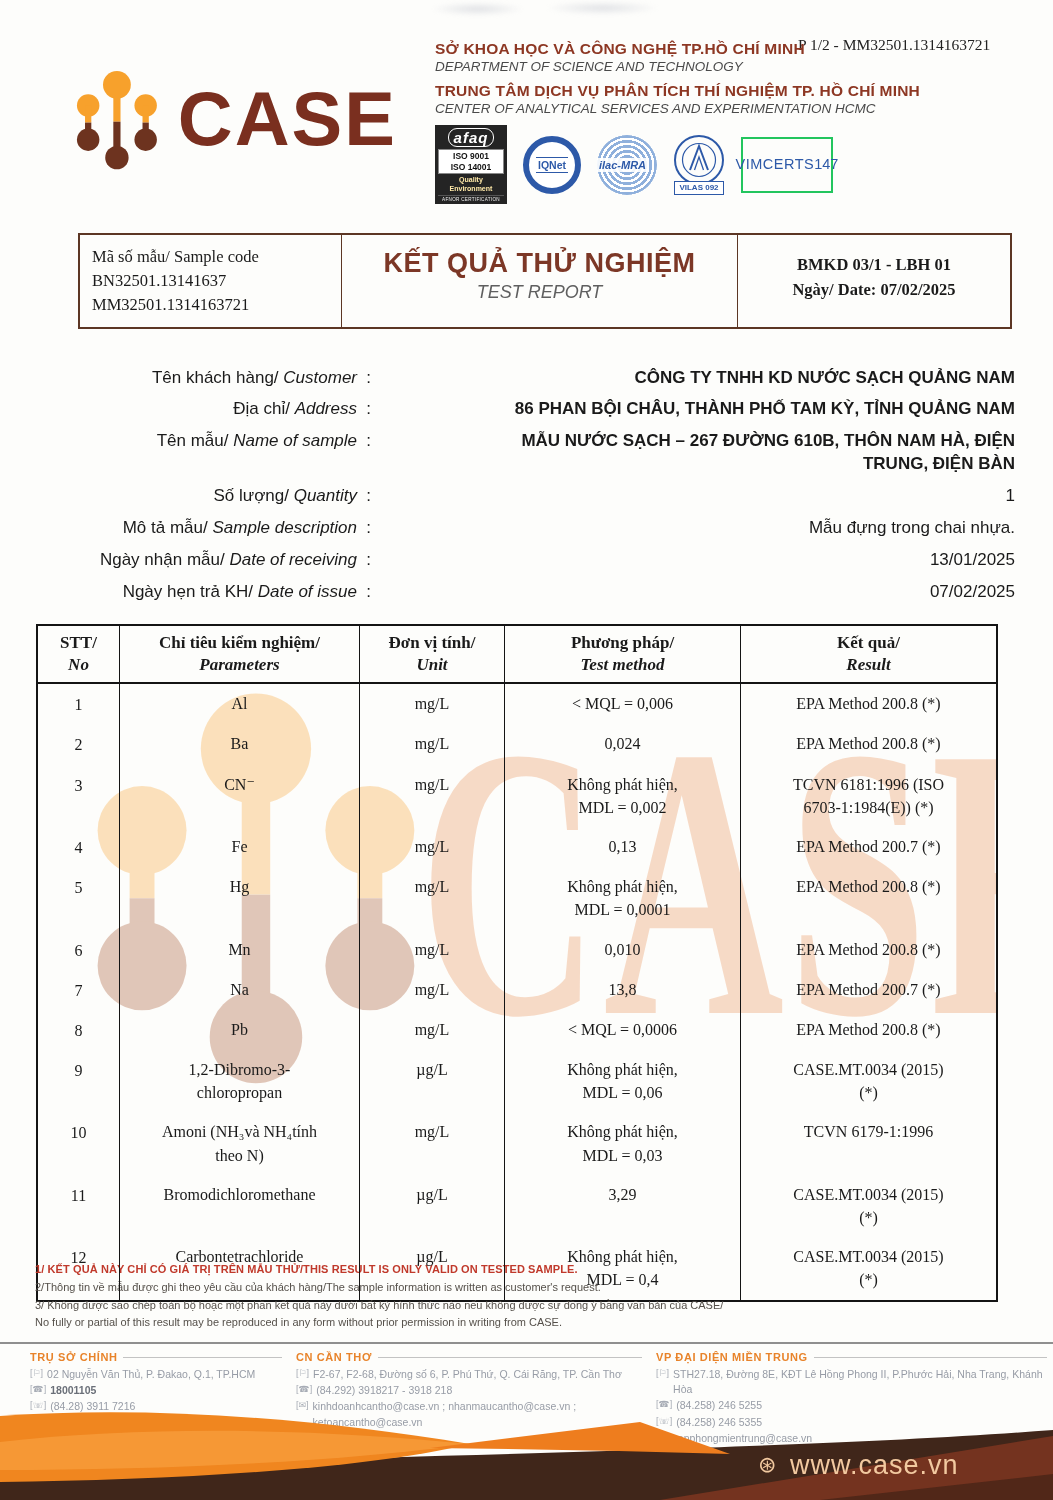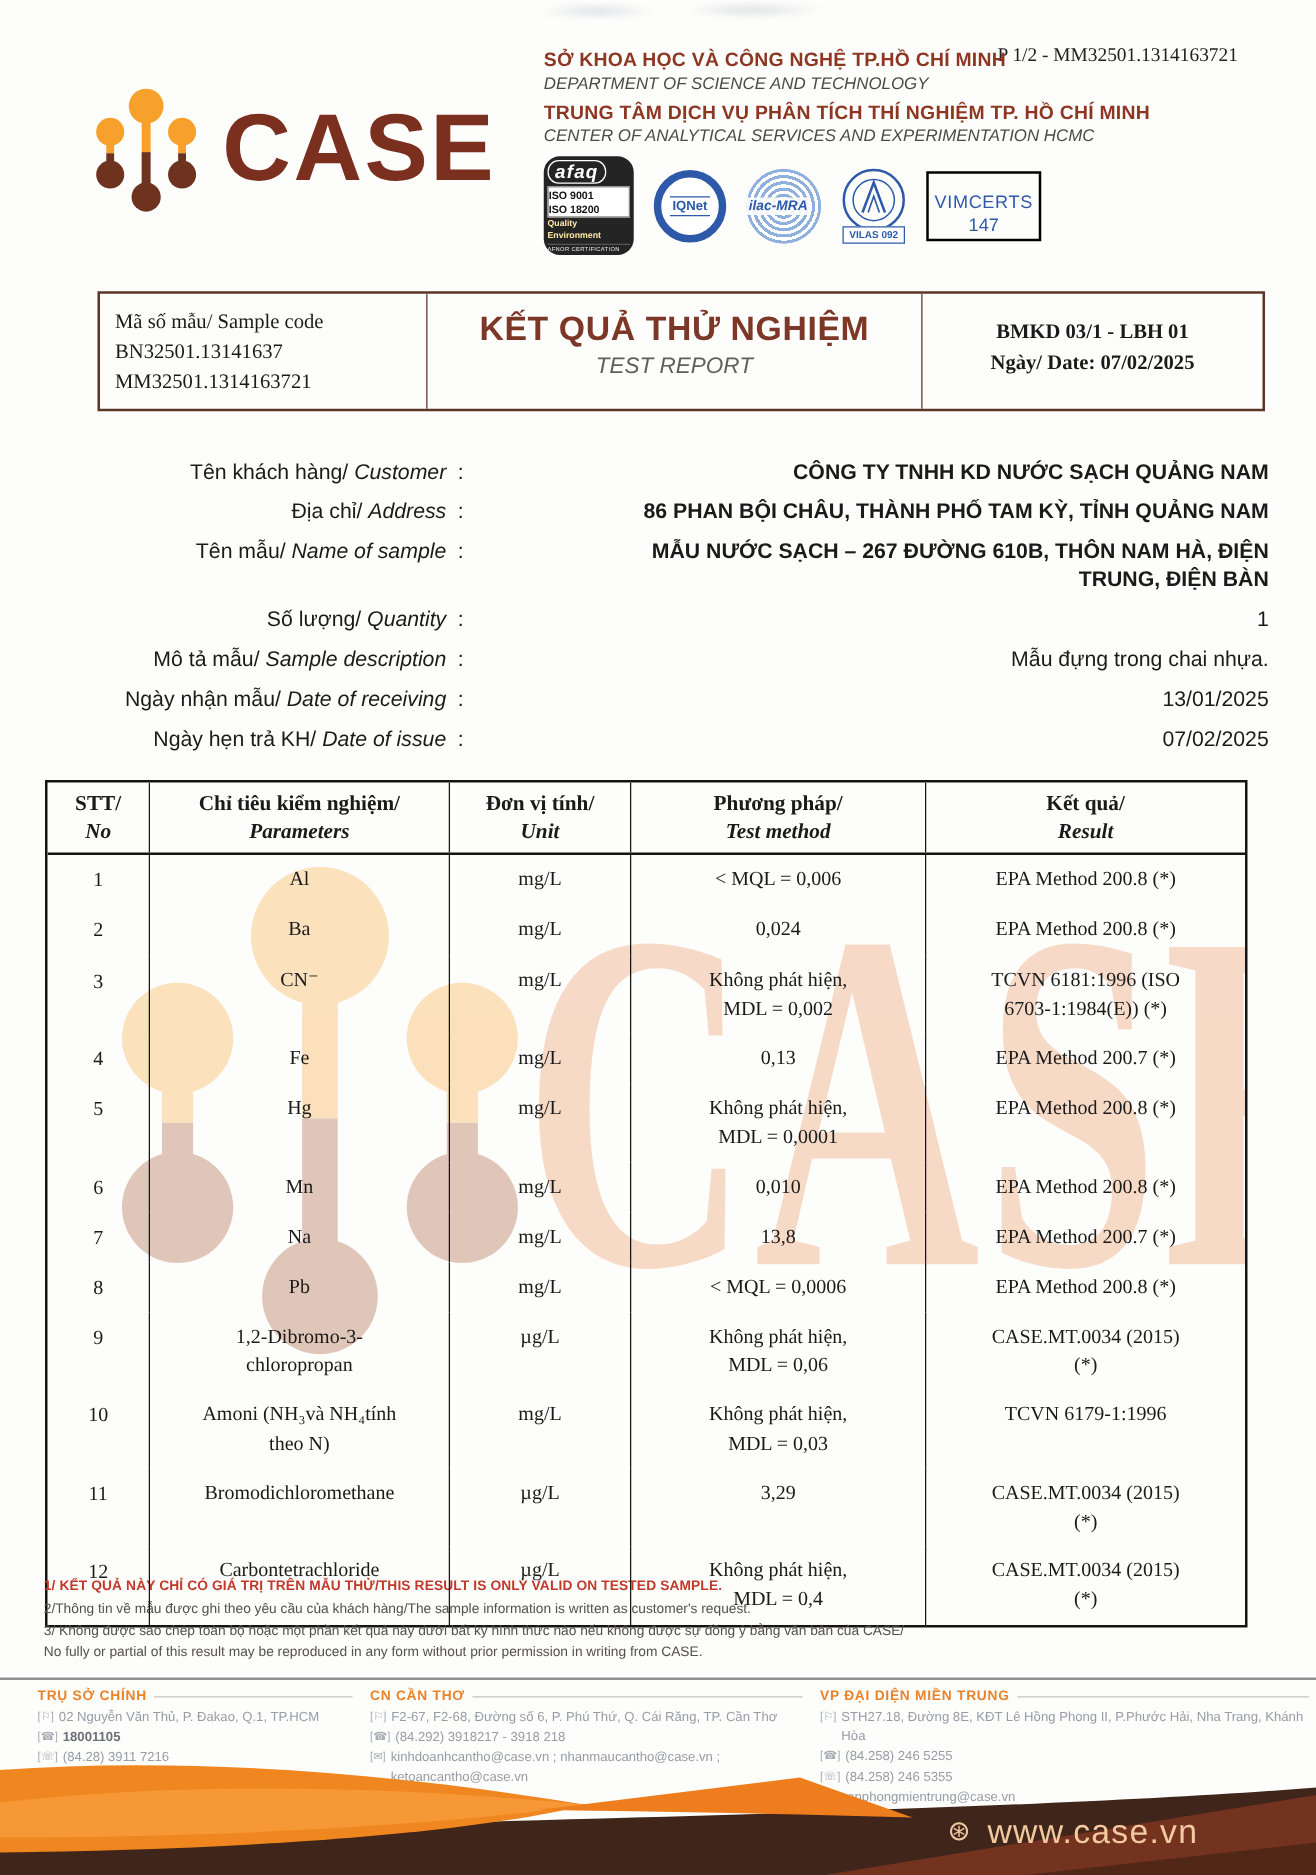--- a/index.html
+++ b/index.html
@@ -19,43 +19,43 @@
   
   .hdr{position:absolute;left:72px;top:34px;right:16px;display:flex;gap:38px;}
   .logo{display:flex;align-items:center;gap:16px;}
   .logo-dots{height:106px;width:auto;}
   .logo-text{font-size:76px;font-weight:800;color:#7a2f1f;letter-spacing:2px;line-height:1;}
   .org{padding-top:6px;}
   .org-vn{font-size:15.5px;font-weight:bold;color:#8d3723;letter-spacing:.2px;}
   .org-en{font-size:13.5px;font-style:italic;color:#4a4a4a;margin:1px 0 8px;}
   .badges{display:flex;align-items:center;gap:16px;margin-top:9px;}
 
-  .badge-afaq{width:66px;background:#242424;color:#fff;padding:3px 3px 2px;border-radius:13px;}
+  .badge-afaq{width:66px;background:#242424;color:#fff;text-align:center;padding:3px 3px 2px;}
   .afaq-name{font-weight:bold;font-style:italic;font-size:15px;letter-spacing:1px;display:inline-block;
     border:1.5px solid #fff;border-radius:9px;padding:0 5px;margin-bottom:2px;}
   .afaq-iso{background:#fff;color:#111;border:1px solid #888;font-size:8.5px;font-weight:bold;line-height:1.25;padding:1px 0;}
   .afaq-q{font-size:7px;color:#ffe9a8;font-weight:bold;line-height:1.2;margin-top:2px;white-space:pre-line;}
   .afaq-foot{font-size:4.6px;color:#eee;margin-top:2px;border-top:1px solid #555;padding-top:1px;letter-spacing:.3px;}
 
   .badge-iqnet{width:58px;height:58px;border-radius:50%;border:6px solid #2d59a8;background:#fff;
     display:flex;align-items:center;justify-content:center;box-sizing:border-box;}
   .iqnet-label{color:#2d59a8;font-weight:bold;font-size:10.5px;border-top:1.5px solid #2d59a8;
     border-bottom:1.5px solid #2d59a8;padding:1px 2px;}
 
   .badge-ilac{width:60px;height:60px;border-radius:50%;
     background:repeating-radial-gradient(circle at 50% 50%, #ffffff 0 2.5px, #8fb0dc 2.5px 5px);
     display:flex;align-items:center;justify-content:flex-start;}
   .ilac-label{background:rgba(255,255,255,.88);color:#2d59a8;font-weight:bold;font-style:italic;font-size:11px;padding:1px 2px;}
 
   .badge-vilas{display:flex;flex-direction:column;align-items:center;}
   .vilas-label{border:1px solid #2d59a8;color:#2d59a8;font-size:8px;font-weight:bold;padding:0 4px;
     margin-top:-5px;background:#fff;line-height:1.4;}
 
-  .badge-vimcerts{width:92px;height:56px;border:2px solid #000000;color:#2d59a8;display:flex;
-    flex-direction:column;align-items:center;justify-content:flex-end;box-sizing:border-box;line-height:1.3;}
+  .badge-vimcerts{width:92px;height:56px;border:2px solid #22c55e;color:#2d59a8;display:flex;
+    flex-direction:row;align-items:center;justify-content:center;box-sizing:border-box;line-height:1.3;}
   .vim-1{font-size:14.5px;letter-spacing:.5px;}
   .vim-2{font-size:14.5px;}
 
   
   .rbox{position:absolute;left:78px;top:233px;width:930px;display:grid;grid-template-columns:262px 396px 1fr;
     border:2px solid #5c3624;font-family:"Liberation Serif","DejaVu Serif",serif;}
   .rb-cell{padding:10px 12px;min-height:77px;box-sizing:border-box;}
   .rb-left{border-right:1.6px solid #5c3624;font-size:16.5px;line-height:1.45;}
   .rb-mid{border-right:1.6px solid #5c3624;text-align:center;padding-top:13px;}
   .rb-title{font-family:"Liberation Sans","DejaVu Sans",sans-serif;font-size:27px;font-weight:800;color:#7c3726;letter-spacing:.5px;}
@@ -148,21 +148,21 @@
     <div class="org">
       <div class="org-vn">SỞ KHOA HỌC VÀ CÔNG NGHỆ TP.HỒ CHÍ MINH</div>
       <div class="org-en">DEPARTMENT OF SCIENCE AND TECHNOLOGY</div>
       <div class="org-vn">TRUNG TÂM DỊCH VỤ PHÂN TÍCH THÍ NGHIỆM TP. HỒ CHÍ MINH</div>
       <div class="org-en">CENTER OF ANALYTICAL SERVICES AND EXPERIMENTATION HCMC</div>
       <div class="badges">
         <div class="badge-afaq">
           <span class="afaq-name">afaq</span>
           <div class="afaq-iso">
             <div>ISO 9001</div>
-            <div>ISO 18200</div>
+            <div>ISO 14001</div>
           </div>
           <div class="afaq-q">Quality
 Environment</div>
           <div class="afaq-foot">AFNOR CERTIFICATION</div>
         </div>
         <div class="badge-iqnet">
           <span class="iqnet-label">IQNet</span>
         </div>
         <div class="badge-ilac">
           <span class="ilac-label">ilac-MRA</span>

